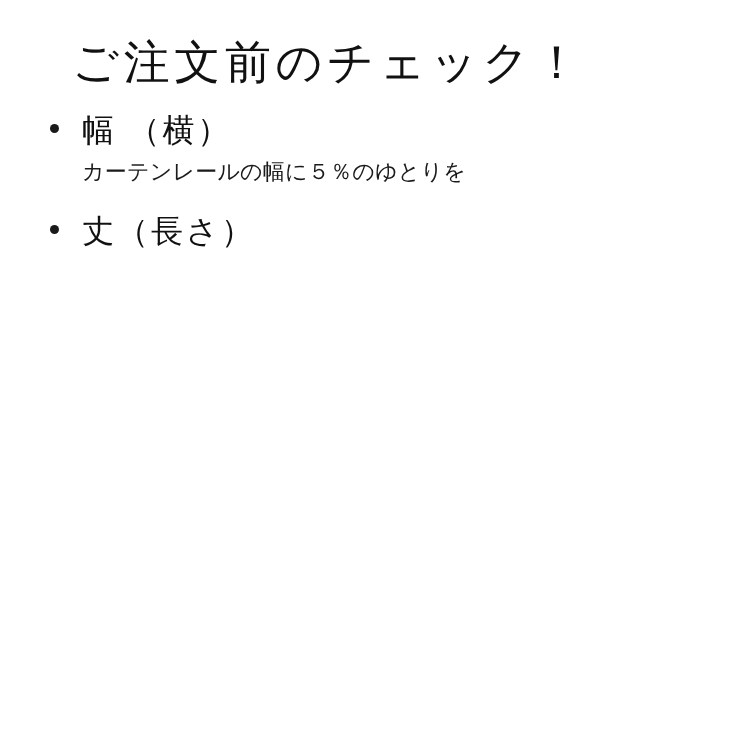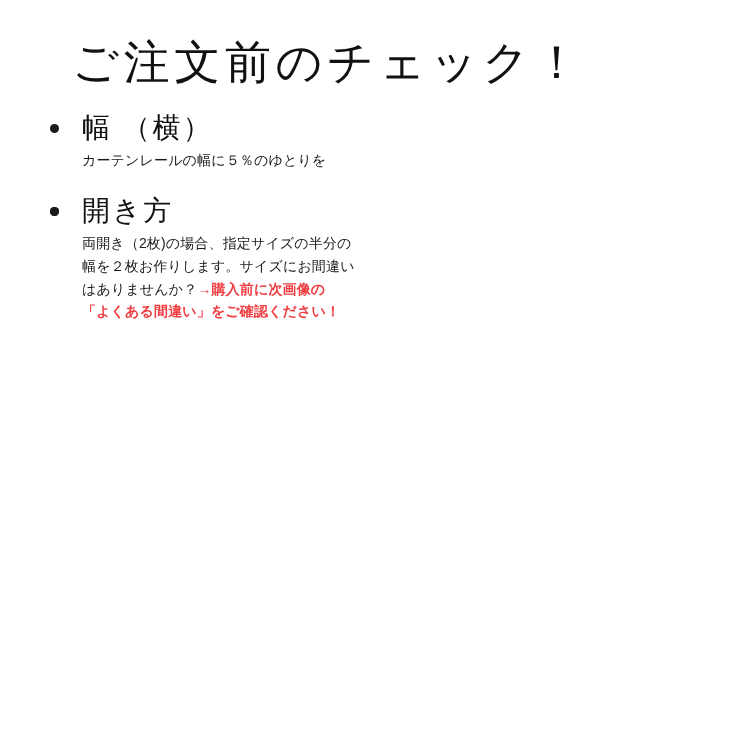--- a/index.html
+++ b/index.html
@@ -46,29 +46,29 @@
   .bullet {
     position: absolute;
     left: 10px;
     top: 14px;
     width: 9px;
     height: 9px;
     border-radius: 50%;
     background: #1a1a1a;
   }
   .item-title {
-    font-size: 28px;
+    font-size: 32px;
     font-weight: 400;
     letter-spacing: 0.08em;
     line-height: 1.25;
     margin: 0 0 4px 0;
     color: #111111;
   }
   .item-body {
-    font-size: 14px;
+    font-size: 22px;
     font-weight: 400;
     letter-spacing: 0.01em;
     line-height: 1.62;
     margin: 0;
     color: #1a1a1a;
   }
   .item-body .line {
     display: block;
     white-space: nowrap;
   }
@@ -93,29 +93,20 @@
     <li class="check-item">
       <span class="bullet"></span>
       <h2 class="item-title">幅 （横）</h2>
       <p class="item-body">
         <span class="line">カーテンレールの幅に５％のゆとりを</span>
       </p>
     </li>
 
     <li class="check-item">
       <span class="bullet"></span>
+      <h2 class="item-title">丈（長さ）</h2>
       <p class="item-body">
       </p>
     </li>
 
-    <li class="check-item">
-      <span class="bullet"></span>
-      <h2 class="item-title">開き方</h2>
-      <p class="item-body">
-        <span class="line">両開き（2枚)の場合、指定サイズの半分の</span>
-        <span class="line">幅を２枚お作りします。サイズにお間違い</span>
-        <span class="line"><span>はありませんか？</span><span class="accent-inline">→購入前に次画像の</span></span>
-        <span class="line accent">「よくある間違い」をご確認ください！</span>
-      </p>
-    </li>
 
   </ul>
 </div>
 
 </body></html>

